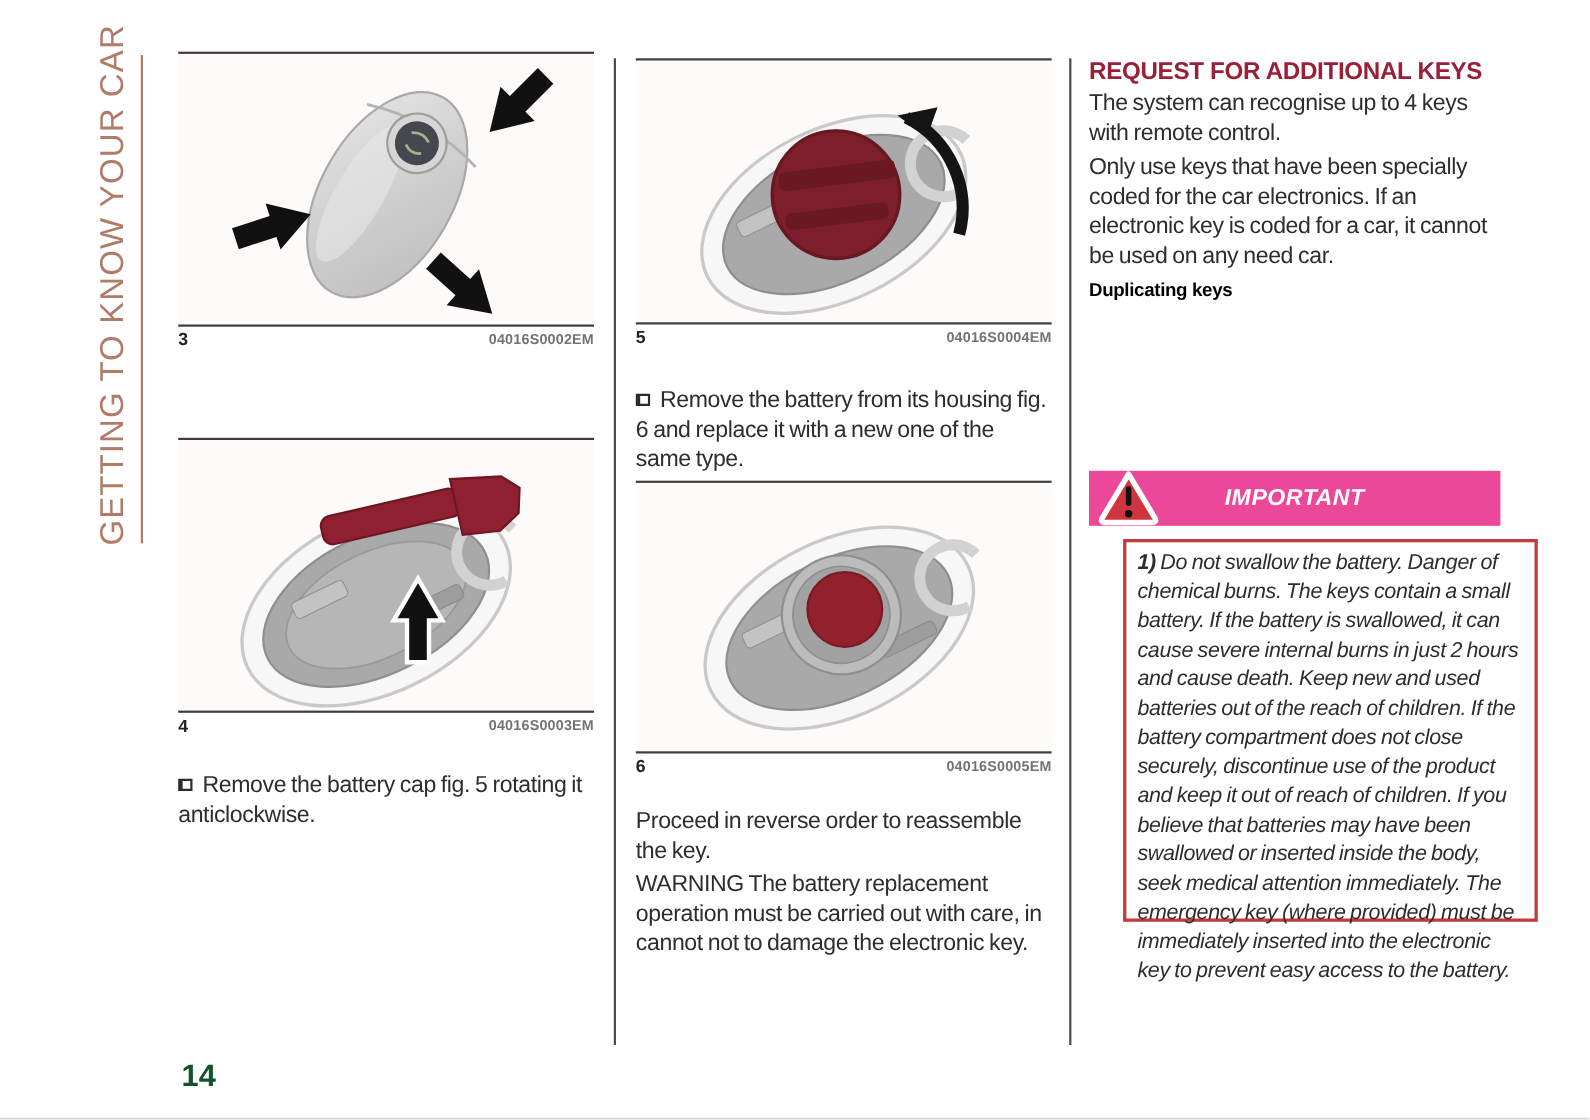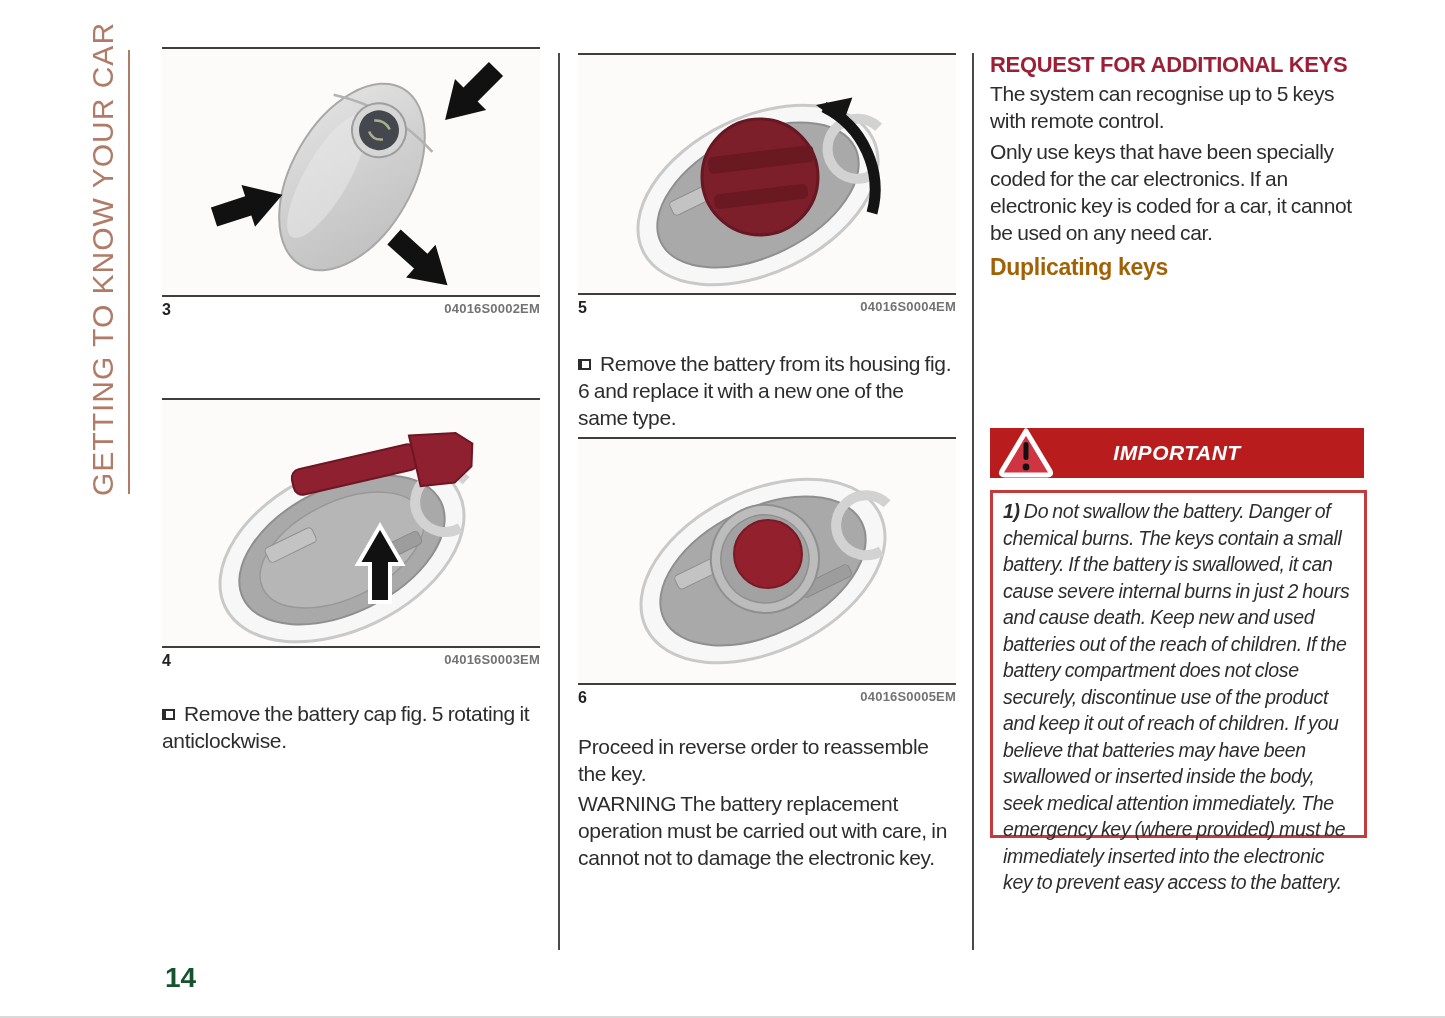--- a/index.html
+++ b/index.html
@@ -40,34 +40,34 @@
     display:inline-block; width:13px; height:11px;
     border:2.5px solid #2b2b2b; border-left-width:4px;
     margin-right:9px; vertical-align:1px;
   }
 
   
   .vdiv { position:absolute; width:2px; background:#4a4a4a; }
 
   
   .h1red { position:absolute; font-size:22px; font-weight:bold; color:#9c1f38; letter-spacing:-0.3px; }
-  .h2red { position:absolute; font-size:23px; font-weight:bold; color:#a16207; letter-spacing:-0.3px; }
+  .h2red { position:absolute; font-size:17px; font-weight:bold; color:#000000; letter-spacing:-0.3px; }
 
   .banner {
-    position:absolute; background:#b91c1c; display:flex; align-items:center; justify-content:center;
+    position:absolute; background:#ec4899; display:flex; align-items:center; justify-content:center;
   }
   .banner-label {
     font-size:21px; font-weight:bold; font-style:italic; color:#ffffff; letter-spacing:0.5px;
   }
   .banner-icon { position:absolute; left:6px; top:-2px; }
 
   .warnbox {
     position:absolute; border:3px solid #c23b3d; padding:5px 10px 8px 10px;
     font-style:italic; font-size:19.5px; line-height:26.5px;
-    letter-spacing:-0.3px; word-spacing:-1px; color:#2d2d2d;
+    letter-spacing:-0.3px; word-spacing:-1px; color:#2d2d2d;margin-left:31px;
   }
   .warnbox b { font-style:italic; }
 
   .page-num { position:absolute; font-size:28px; font-weight:bold; color:#14532d; }
 </style>
 </head>
 <body>
 
 <div class="page">
 
@@ -195,21 +195,21 @@
       <span class="fig-code">04016S0005EM</span>
     </div>
   </div>
 
   <p class="p" style="left:578px; top:733px; width:380px;">Proceed in reverse order to reassemble the key.</p>
   <p class="p" style="left:578px; top:790px; width:384px;">WARNING The battery replacement operation must be carried out with care, in cannot not to damage the electronic key.</p>
 
   <div class="vdiv" style="left:972px; top:53px; height:897px;"></div>
 
   <h2 class="h1red" style="left:990px; top:52px; width:385px;">REQUEST FOR ADDITIONAL KEYS</h2>
-  <p class="p" style="left:990px; top:80px; width:380px;">The system can recognise up to 5 keys with remote control.</p>
+  <p class="p" style="left:990px; top:80px; width:380px;">The system can recognise up to 4 keys with remote control.</p>
   <p class="p" style="left:990px; top:138px; width:380px;">Only use keys that have been specially coded for the car electronics. If an electronic key is coded for a car, it cannot be used on any need car.</p>
 
   <h3 class="h2red" style="left:990px; top:254px; width:385px;">Duplicating keys</h3>
 
   <div class="banner" style="left:990px; top:428px; width:374px; height:50px;">
     <span class="banner-icon">
       <svg width="60" height="54" viewBox="0 0 60 54">
         <path d="M 30,5 L 54,45 Q 56,49 51,49 L 9,49 Q 4,49 6,45 Z" fill="#cf3540" stroke="#ffffff" stroke-width="5" stroke-linejoin="round"></path>
         <rect x="27.5" y="16" width="5" height="18" rx="2.5" fill="#111111"></rect>
         <circle cx="30" cy="41" r="3.4" fill="#111111"></circle>

